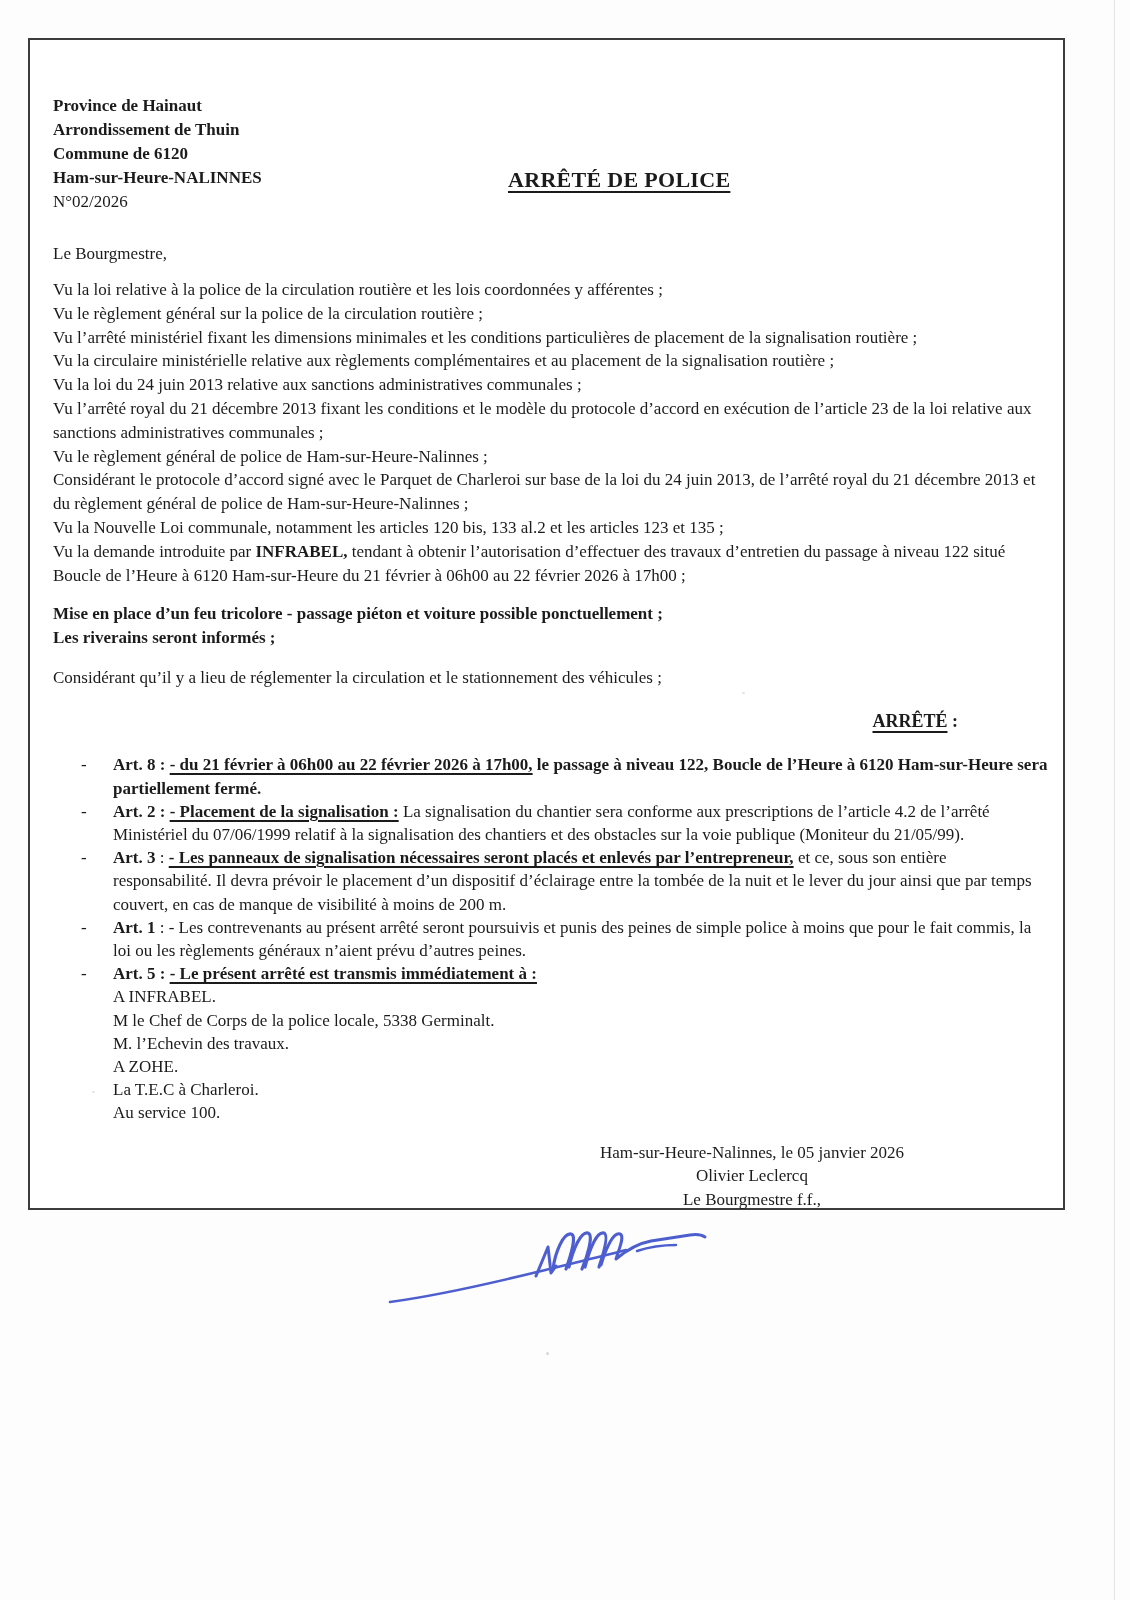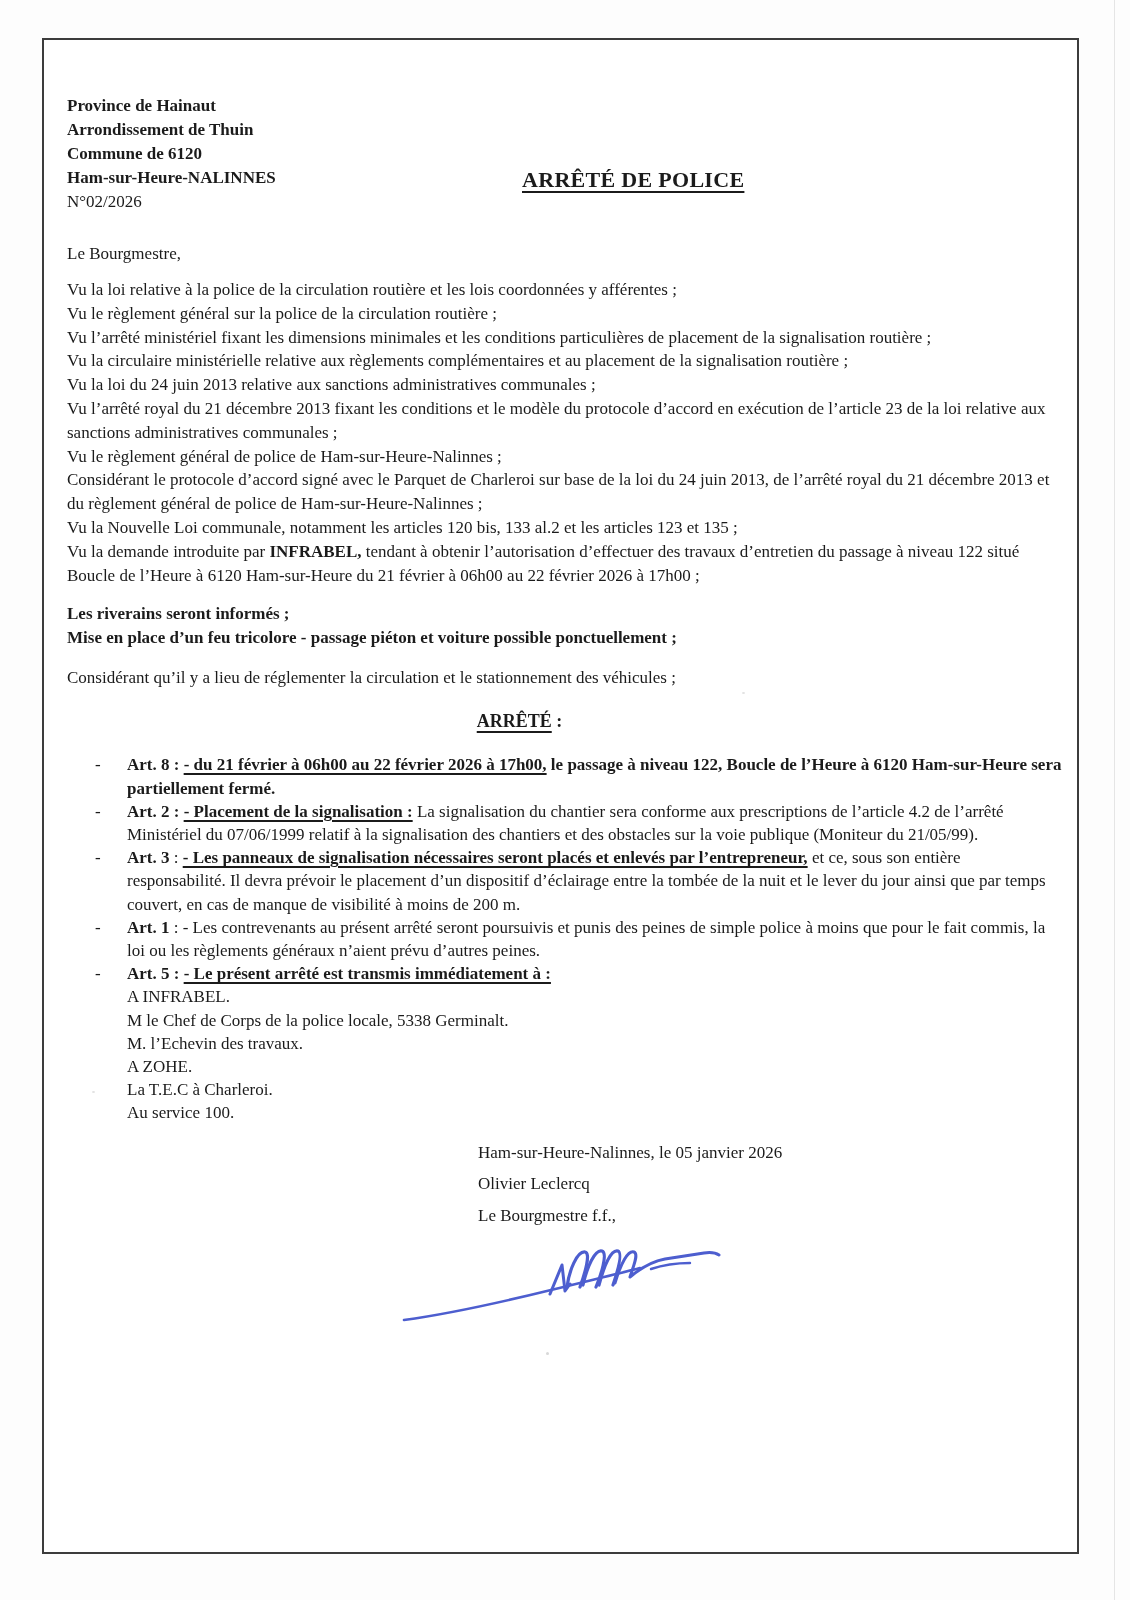--- a/index.html
+++ b/index.html
@@ -4,21 +4,21 @@
 <style>
   html,body{margin:0;padding:0;}
   body{
     width:1130px;height:1600px;position:relative;
     background:#fdfdfd;
     font-family:"Liberation Serif","DejaVu Serif",serif;
     color:#1b1b1b;
     -webkit-font-smoothing:antialiased;
   }
   .sheet{
-    position:absolute;left:42px;top:38px;width:1037px;height:1516px;
+    position:absolute;left:28px;top:38px;width:1037px;height:1172px;
     box-sizing:border-box;border:2px solid #3c3c3c;background:#ffffff;
   }
   .scan-edge{
     position:absolute;left:1114px;top:0;width:1px;height:1600px;
     background:#e5e5e5;
   }
   .speck{position:absolute;border-radius:50%;background:#d8d8d8;}
   .content{
     position:absolute;left:23px;top:54px;width:995px;
     font-size:17px;line-height:24px;
@@ -33,35 +33,35 @@
     text-decoration:underline;text-decoration-thickness:2px;text-underline-offset:4px;
     letter-spacing:.3px;
   }
   .salutation{margin:28px 0 0 0;}
   .preamble{margin-top:12px;}
   .pre-line{margin:0;line-height:23.8px;}
   .notice{margin-top:15px;}
   .notice-line{margin:0;font-weight:bold;line-height:24px;}
   .considering{margin:16px 0 0 0;}
   .decree-heading{
-    margin-top:19px;text-align:center;padding-right:90px;
+    margin-top:19px;text-align:right;padding-right:90px;
     font-size:18px;font-weight:bold;
   }
   .decree-heading .word{
     text-decoration:underline;text-decoration-thickness:2px;text-underline-offset:4px;
   }
   .articles{margin-top:20px;}
   .article{position:relative;padding-left:60px;line-height:23.2px;margin:0;}
   .article .marker{position:absolute;left:28px;top:0;}
   .b{font-weight:bold;}
   .u{text-decoration:underline;text-decoration-thickness:1.8px;text-underline-offset:3px;}
   .recipients{margin-left:60px;}
   .recipient-line{margin:0;line-height:23.2px;}
   .sign-block{margin:16px 0 0 403px;}
-  .sign-line{margin:8px;line-height:23.5px;}
+  .sign-line{margin:0;line-height:23.5px;text-align:center;}
   .signature-wrap{margin:6px 0 0 332px;width:345px;height:96px;}
   svg{display:block;}
 </style>
 </head>
 <body>
 
 <div class="sheet">
   <div class="content">
 
     <div class="letterhead">
@@ -84,22 +84,22 @@
         <p class="pre-line"><span>Vu la circulaire ministérielle relative aux règlements complémentaires et au placement de la signalisation routière ;</span></p>
         <p class="pre-line"><span>Vu la loi du 24 juin 2013 relative aux sanctions administratives communales ;</span></p>
         <p class="pre-line"><span>Vu l’arrêté royal du 21 décembre 2013 fixant les conditions et le modèle du protocole d’accord en exécution de l’article 23 de la loi relative aux sanctions administratives communales ;</span></p>
         <p class="pre-line"><span>Vu le règlement général de police de Ham-sur-Heure-Nalinnes ;</span></p>
         <p class="pre-line"><span>Considérant le protocole d’accord signé avec le Parquet de Charleroi sur base de la loi du 24 juin 2013, de l’arrêté royal du 21 décembre 2013 et du règlement général de police de Ham-sur-Heure-Nalinnes ;</span></p>
         <p class="pre-line"><span>Vu la Nouvelle Loi communale, notamment les articles 120 bis, 133 al.2 et les articles 123 et 135 ;</span></p>
         <p class="pre-line"><span>Vu la demande introduite par </span><span class="b ">INFRABEL,</span><span> tendant à obtenir l’autorisation d’effectuer des travaux d’entretien du passage à niveau 122 situé Boucle de l’Heure à 6120 Ham-sur-Heure du 21 février à 06h00 au 22 février 2026 à 17h00 ;</span></p>
       </div>
 
     <div class="notice" id="notice">
+        <p class="notice-line">Mise en place d’un feu tricolore - passage piéton et voiture possible ponctuellement ;</p>
         <p class="notice-line">Les riverains seront informés ;</p>
-        <p class="notice-line">Mise en place d’un feu tricolore - passage piéton et voiture possible ponctuellement ;</p>
       </div>
 
     <p class="considering">Considérant qu’il y a lieu de réglementer la circulation et le stationnement des véhicules ;</p>
 
     <div class="decree-heading">
       <span class="word">ARRÊTÉ</span><span> :</span>
     </div>
 
     <div class="articles" id="articles">
         <div class="article"><span class="marker">-</span><span><span class="b ">Art. 8 :  </span><span class="b u">- du 21 février à 06h00 au 22 février 2026 à 17h00,</span><span class="b "> le passage à niveau 122, Boucle de l’Heure à 6120 Ham-sur-Heure sera partiellement fermé.</span></span></div>

